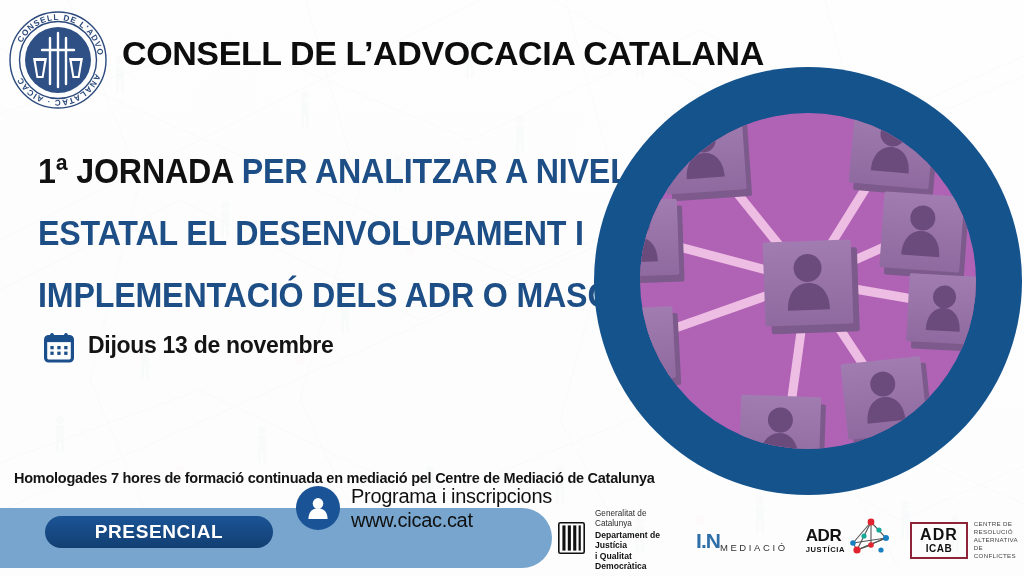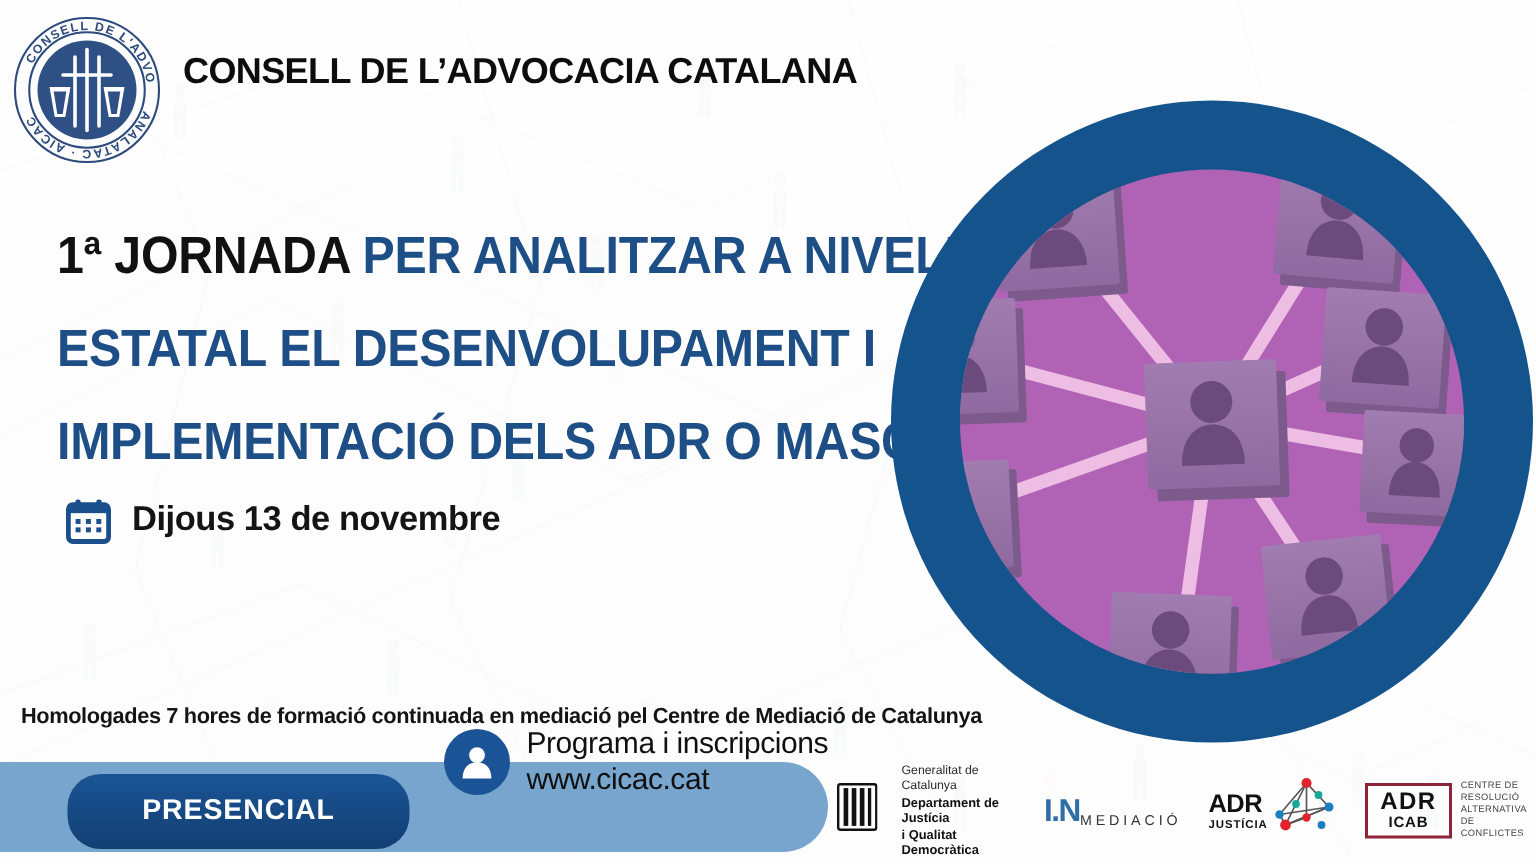--- a/index.html
+++ b/index.html
@@ -17,21 +17,21 @@
   .bg-wash{position:absolute;inset:0;background:
       radial-gradient(circle at 22% 18%, rgba(255,255,255,.55), rgba(255,255,255,.92) 60%),
       linear-gradient(180deg,#ffffff 0%, #fbfbfc 55%, #f7f7f9 100%);
       mix-blend-mode:normal;opacity:.55;}
 
   
   .header{position:absolute;left:0;top:0;width:660px;height:112px;}
   .seal{position:absolute;left:6px;top:8px;width:104px;height:104px;}
   .seal svg{display:block;width:104px;height:104px;}
   .org-title{position:absolute;left:122px;top:34px;
-    font-size:24px;font-weight:700;letter-spacing:-.4px;color:#0d0d0d;
+    font-size:34px;font-weight:700;letter-spacing:-.4px;color:#0d0d0d;
     white-space:nowrap;font-stretch:condensed;}
 
   
   .headline{position:absolute;left:38px;top:140px;width:530px;}
   .hl-line{font-size:35px;line-height:62px;font-weight:700;
     letter-spacing:-.2px;white-space:nowrap;
     font-family:"Liberation Sans Narrow","Liberation Sans",sans-serif;
     transform:scaleX(.92);transform-origin:left center;}
   .hl-black{color:#111111;}
   .hl-blue{color:#1d4e85;}
@@ -60,37 +60,37 @@
     font-size:14.5px;font-weight:700;color:#141414;letter-spacing:-.25px;
     white-space:nowrap;}
 
   
   .circle-art{position:absolute;left:592px;top:64px;width:432px;height:434px;}
   .circle-art svg{display:block;width:432px;height:434px;}
 
   
   .footer-band{position:absolute;left:-20px;top:508px;width:572px;height:60px;
     background:#77a5cd;border-radius:0 30px 30px 0;}
-  .presencial{position:absolute;left:45px;top:516px;width:228px;height:50px;
+  .presencial{position:absolute;left:45px;top:516px;width:228px;height:32px;
     border-radius:22px;
     background:linear-gradient(180deg,#1b5496 0%,#123f72 100%);
     display:flex;align-items:center;justify-content:center;}
   .presencial span{color:#ffffff;font-size:19px;font-weight:700;letter-spacing:.6px;}
   .prog-wrap{position:absolute;left:296px;top:484px;display:flex;align-items:center;gap:11px;}
   .person-circle{width:44px;height:44px;border-radius:50%;background:#1b5496;
     display:flex;align-items:center;justify-content:center;flex:0 0 44px;}
   .prog-lines{line-height:24px;}
   .prog-lines div{font-size:20px;color:#101010;font-weight:400;letter-spacing:-.3px;}
 
   
   .sponsors{position:absolute;left:558px;top:512px;width:460px;height:56px;
     display:flex;align-items:center;gap:18px;}
   .sp{display:flex;align-items:center;}
 
-  .gencat{display:flex;align-items:center;gap:16px;}
+  .gencat{display:flex;align-items:center;gap:10px;}
   .gencat-txt{line-height:10.5px;}
   .gencat-txt .l1{font-size:8.2px;color:#2b2b2b;font-weight:400;}
   .gencat-txt .l2,.gencat-txt .l3{font-size:8.6px;color:#111;font-weight:700;}
 
   .inmed{text-align:center;line-height:1;}
   .inmed .mark{font-size:21px;font-weight:700;color:#2f6fa8;letter-spacing:-1px;}
   .inmed .sub{font-size:9.5px;letter-spacing:2.6px;color:#333;margin-top:16px;}
 
   .adrj{display:flex;align-items:center;gap:3px;}
   .adrj-txt{line-height:1;}

